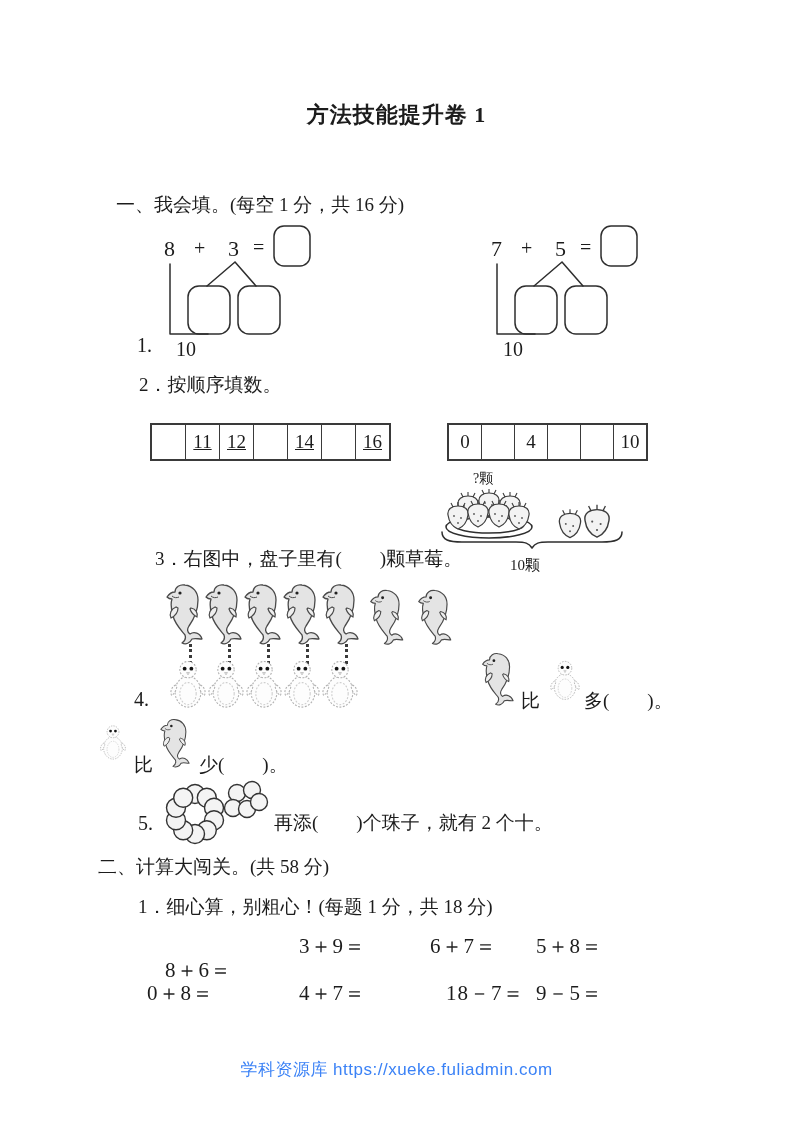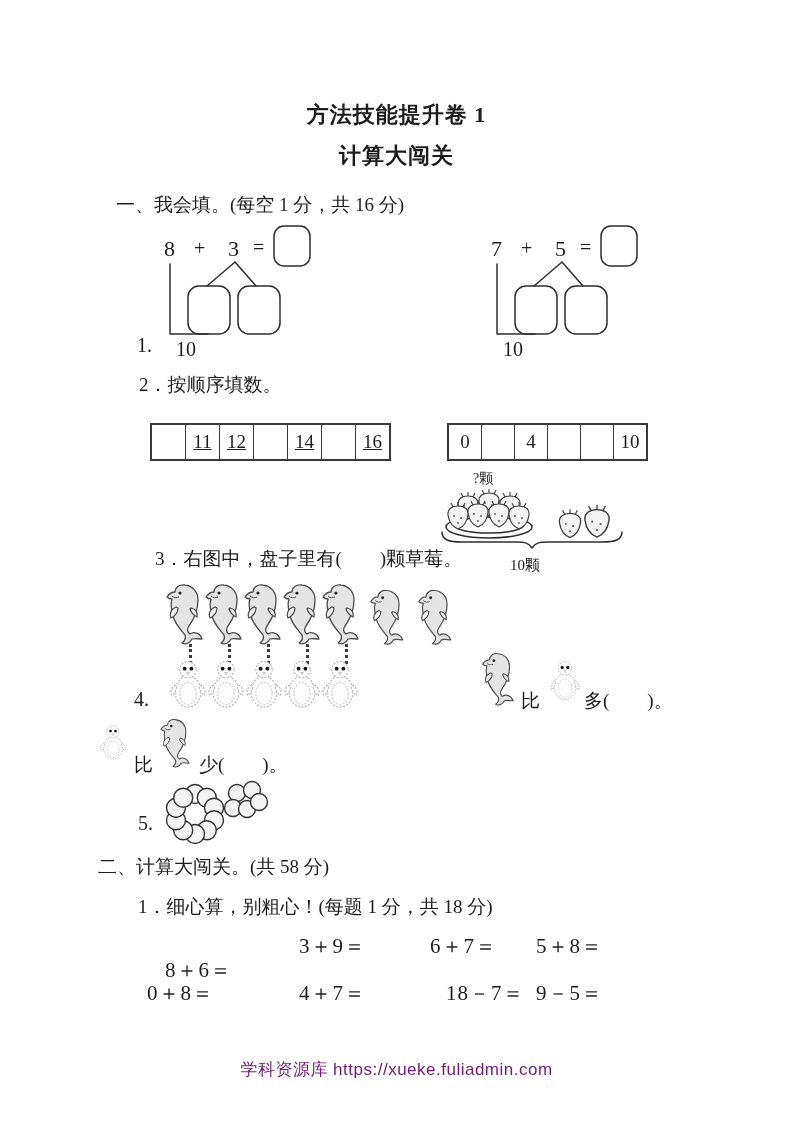--- a/index.html
+++ b/index.html
@@ -17,21 +17,21 @@
              border-left:1px solid #3a3a3a;font-size:19px;}
   .seq .cell:first-child{border-left:none;}
   .seq1 .cell{width:33px;}
   .seq2 .cell{width:32px;}
   
   .dotcol{width:0;height:20px;border-left:3px dotted #3a3a3a;}
   
   svg .ln{fill:none;stroke:#2e2e2e;stroke-width:1.5;stroke-linecap:round;stroke-linejoin:round;}
   svg text{font-family:"Liberation Serif","DejaVu Serif",serif;fill:#1c1c1c;}
   .footer{left:0;width:100%;text-align:center;font-family:"Liberation Sans","DejaVu Sans",sans-serif;
-          font-size:17px;color:#701a75;letter-spacing:.5px;}
+          font-size:17px;color:#3b82f6;letter-spacing:.5px;}
 </style>
 </head>
 <body>
 
 <div class="page">
 
   <svg width="0" height="0" style="position:absolute">
     <defs>
       <g id="berry">
         <path d="M-10,-3 C-11,-9 -6,-12 0,-12 C6,-12 11,-9 10,-3 C9,4 5,9 0,11 C-5,9 -9,4 -10,-3 Z" fill="#f3f3f3" stroke="#3c3c3c" stroke-width="1.2"></path>
@@ -58,21 +58,20 @@
           <ellipse cx="20" cy="35" rx="8.5" ry="11.5" stroke="#cccccc"></ellipse>
         </g>
         <circle cx="16.5" cy="9" r="2" fill="#151515"></circle>
         <circle cx="23.5" cy="9" r="2" fill="#151515"></circle>
         <path d="M18.5,13 L21.5,13 L20,15.5 Z" fill="#e8e8e8" stroke="#bbbbbb" stroke-width="0.8"></path>
       </g>
     </defs>
   </svg>
 
   <div class="abs title" style="top:100px;">方法技能提升卷 1</div>
-  <div class="abs title" style="top:141px;">计算大闯关</div>
 
   <div class="abs t" style="left:116px;top:192px;">一、我会填。(每空 1 分，共 16 分)</div>
 
   <svg class="abs" style="left:150px;top:218px;" width="200" height="142" viewBox="0 0 200 142">
     <text x="14" y="38" font-size="22">8</text>
     <text x="44" y="37" font-size="20">+</text>
     <text x="78" y="38" font-size="22">3</text>
     <text x="103" y="36" font-size="20">=</text>
     <rect class="ln" x="124" y="8" width="36" height="40" rx="10"></rect>
     <path class="ln" d="M85,44 L57,68 M85,44 L106,68"></path>
@@ -225,20 +224,21 @@
       <circle cx="21.2" cy="19.8" r="9.5"></circle>
     </g>
     <g fill="#f4f4f4" stroke="#333333" stroke-width="1.4">
       <circle cx="75" cy="15" r="8.5"></circle>
         <circle cx="90" cy="12" r="8.5"></circle>
         <circle cx="71" cy="30" r="8.5"></circle>
       <circle cx="85" cy="31" r="8.5"></circle>
         <circle cx="97" cy="24" r="8.5"></circle>
     </g>
   </svg>
+  <span class="abs t" style="left:274px;top:810px;">再添(　　)个珠子，就有 2 个十。</span>
 
   <div class="abs t" style="left:98px;top:854px;">二、计算大闯关。(共 58 分)</div>
   <div class="abs t" style="left:138px;top:894px;">1．细心算，别粗心！(每题 1 分，共 18 分)</div>
 
   <span class="abs prob" style="left:165px;top:928px;margin-top:28px;">8＋6＝</span>
   <span class="abs prob" style="left:299px;top:932px;">3＋9＝</span>
   <span class="abs prob" style="left:430px;top:932px;">6＋7＝</span>
   <span class="abs prob" style="left:536px;top:932px;">5＋8＝</span>
 
   <span class="abs prob" style="left:147px;top:979px;">0＋8＝</span>

